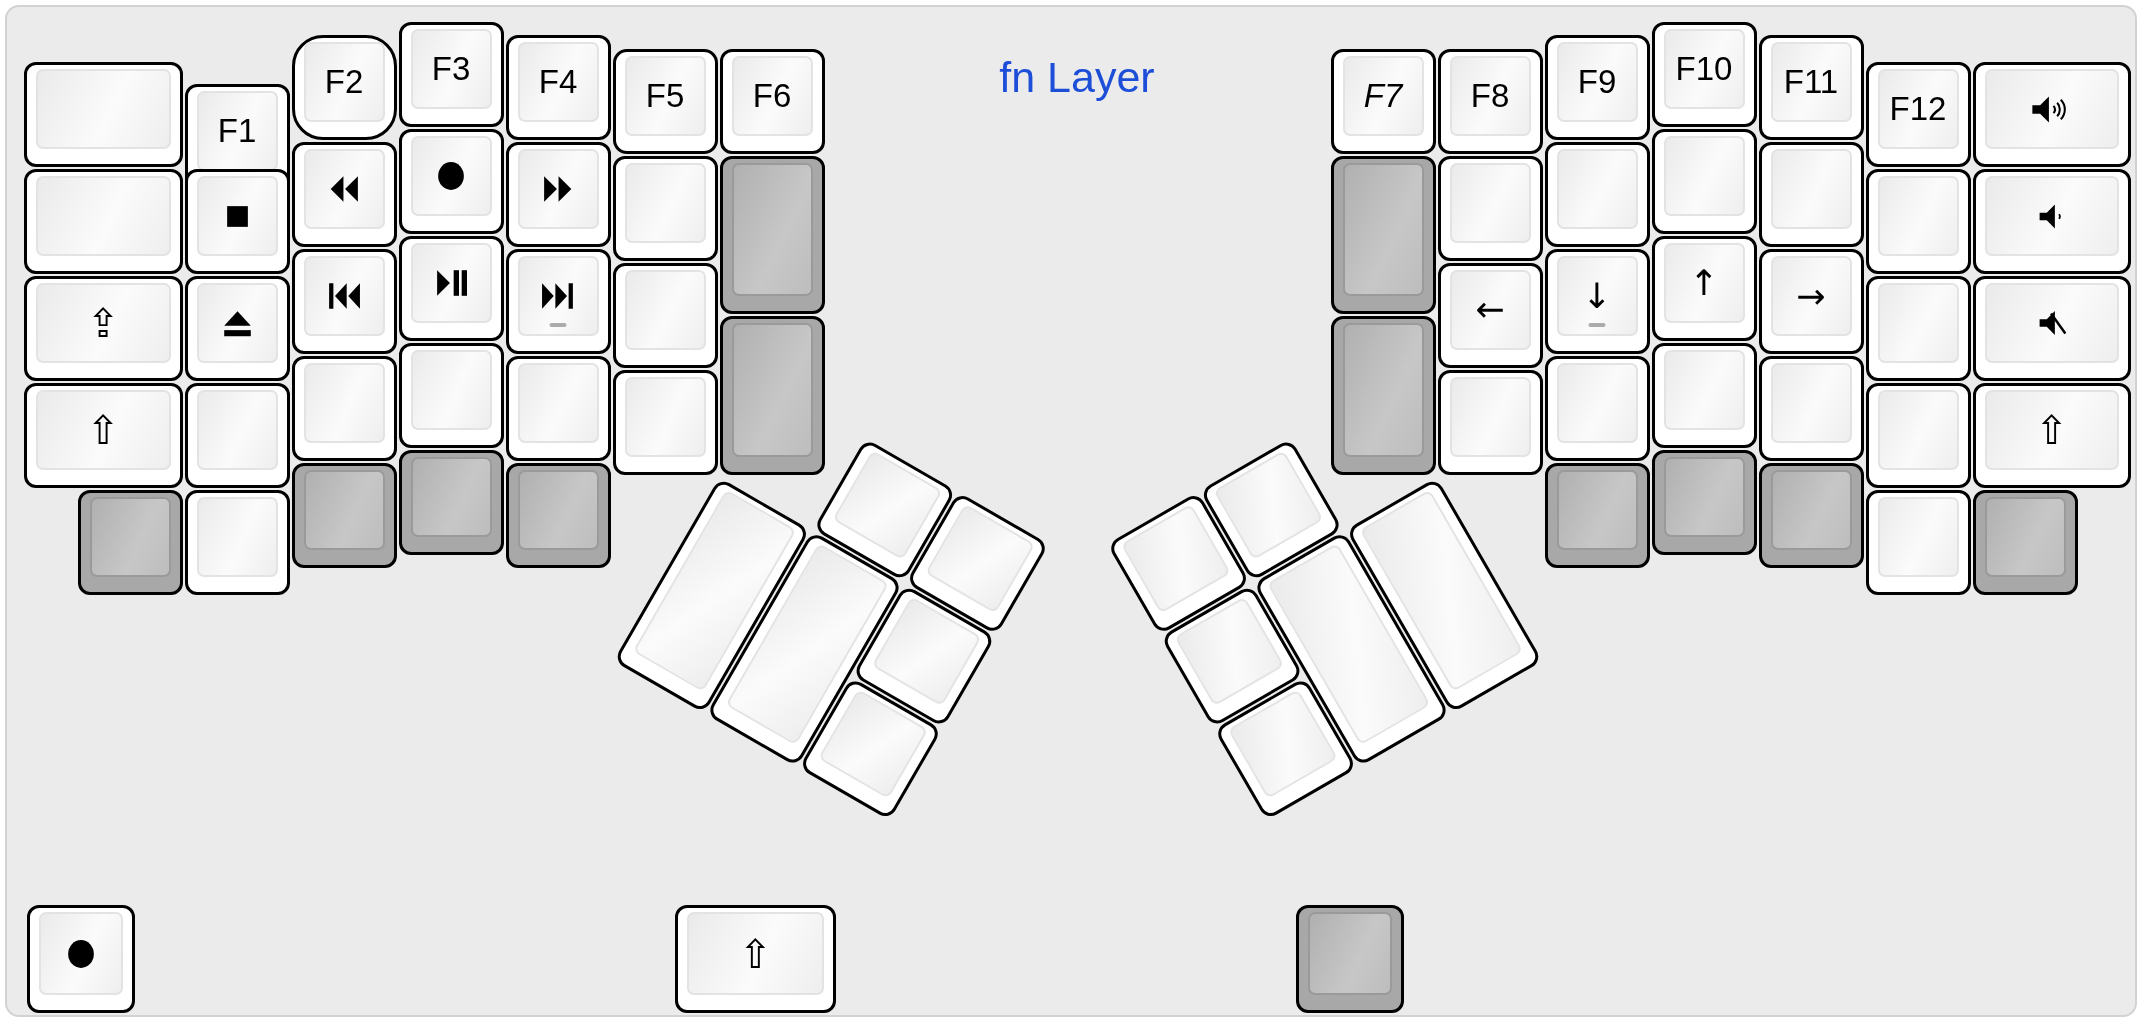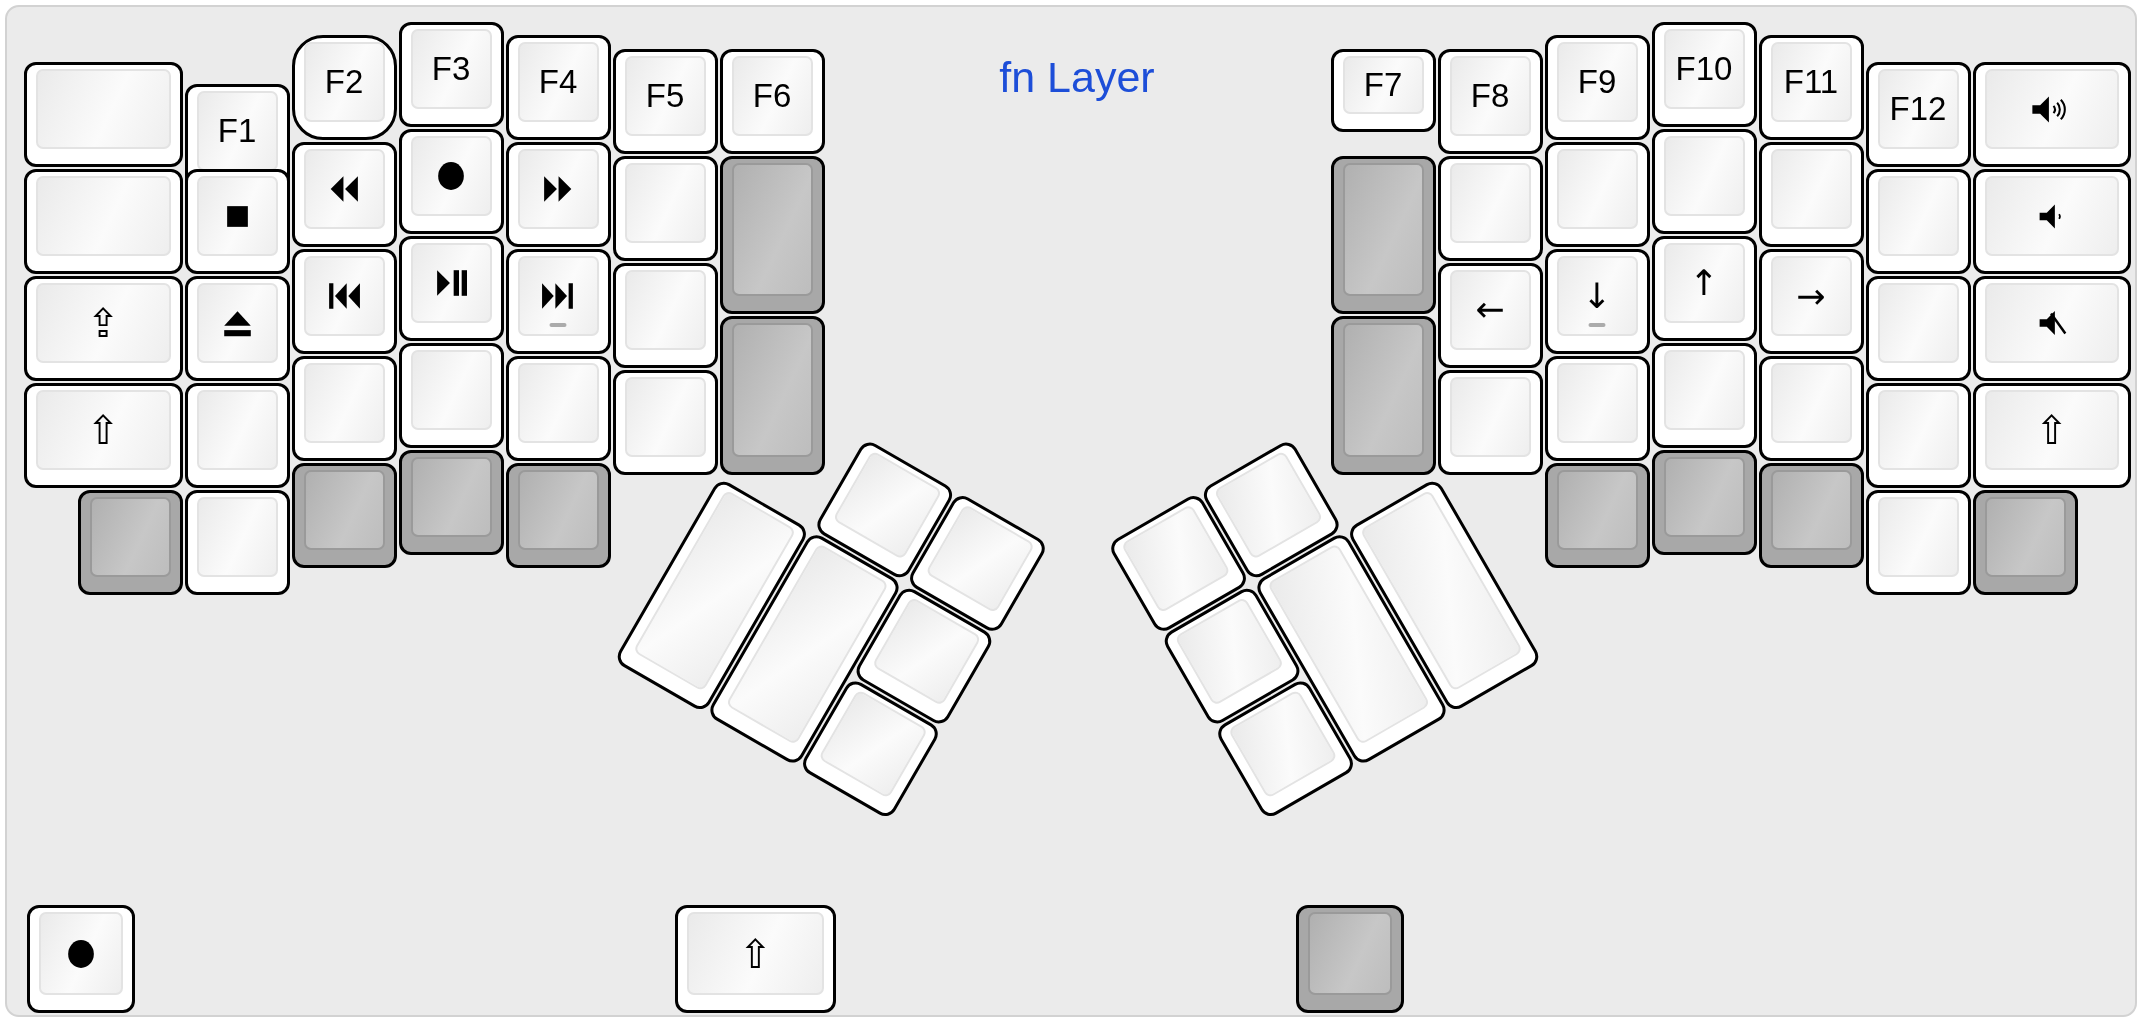--- a/index.html
+++ b/index.html
@@ -206,21 +206,21 @@
               <path d="M13.5 1 V25 L24.5 13 Z"></path>
               <rect x="26" y="1" width="4" height="24"></rect>
             </svg>
           </span>
           <div class="homing"></div>
         </div>
       </div>
       <div class="key" style="left: 482.5px; top: 335.375px; width: 105px; height: 105px;">
         <div class="face"></div>
       </div>
-      <div class="key" style="left: 589.5px; top: 27.75px; width: 105px; height: 105px;">
+      <div class="key" style="left: 589.5px; top: 27.75px; width: 105px; height: 105px; border-radius: 14px;">
         <div class="face">
           <span class="txt">F5</span>
         </div>
       </div>
       <div class="key" style="left: 589.5px; top: 134.75px; width: 105px; height: 105px;">
         <div class="face"></div>
       </div>
       <div class="key" style="left: 589.5px; top: 241.75px; width: 105px; height: 105px;">
         <div class="face"></div>
       </div>
@@ -248,21 +248,21 @@
         <div class="face"></div>
       </div>
       <div class="key gray" style="left: 375.5px; top: 429px; width: 105px; height: 105px;">
         <div class="face"></div>
       </div>
       <div class="key gray" style="left: 482.5px; top: 442.375px; width: 105px; height: 105px;">
         <div class="face"></div>
       </div>
     </div>
     <div class="kbgroup" style="left: 1322.5px; top: 14px;">
-      <div class="key" style="left: 1px; top: 27.75px; width: 105px; height: 83px;">
+      <div class="key" style="left: 1px; top: 27.75px; width: 105px; height: 105px; font-style: italic;">
         <div class="face">
           <span class="txt">F7</span>
         </div>
       </div>
       <div class="key gray" style="left: 1px; top: 134.75px; width: 105px; height: 158.5px;">
         <div class="face"></div>
       </div>
       <div class="key gray" style="left: 1px; top: 295.25px; width: 105px; height: 158.5px;">
         <div class="face"></div>
       </div>

